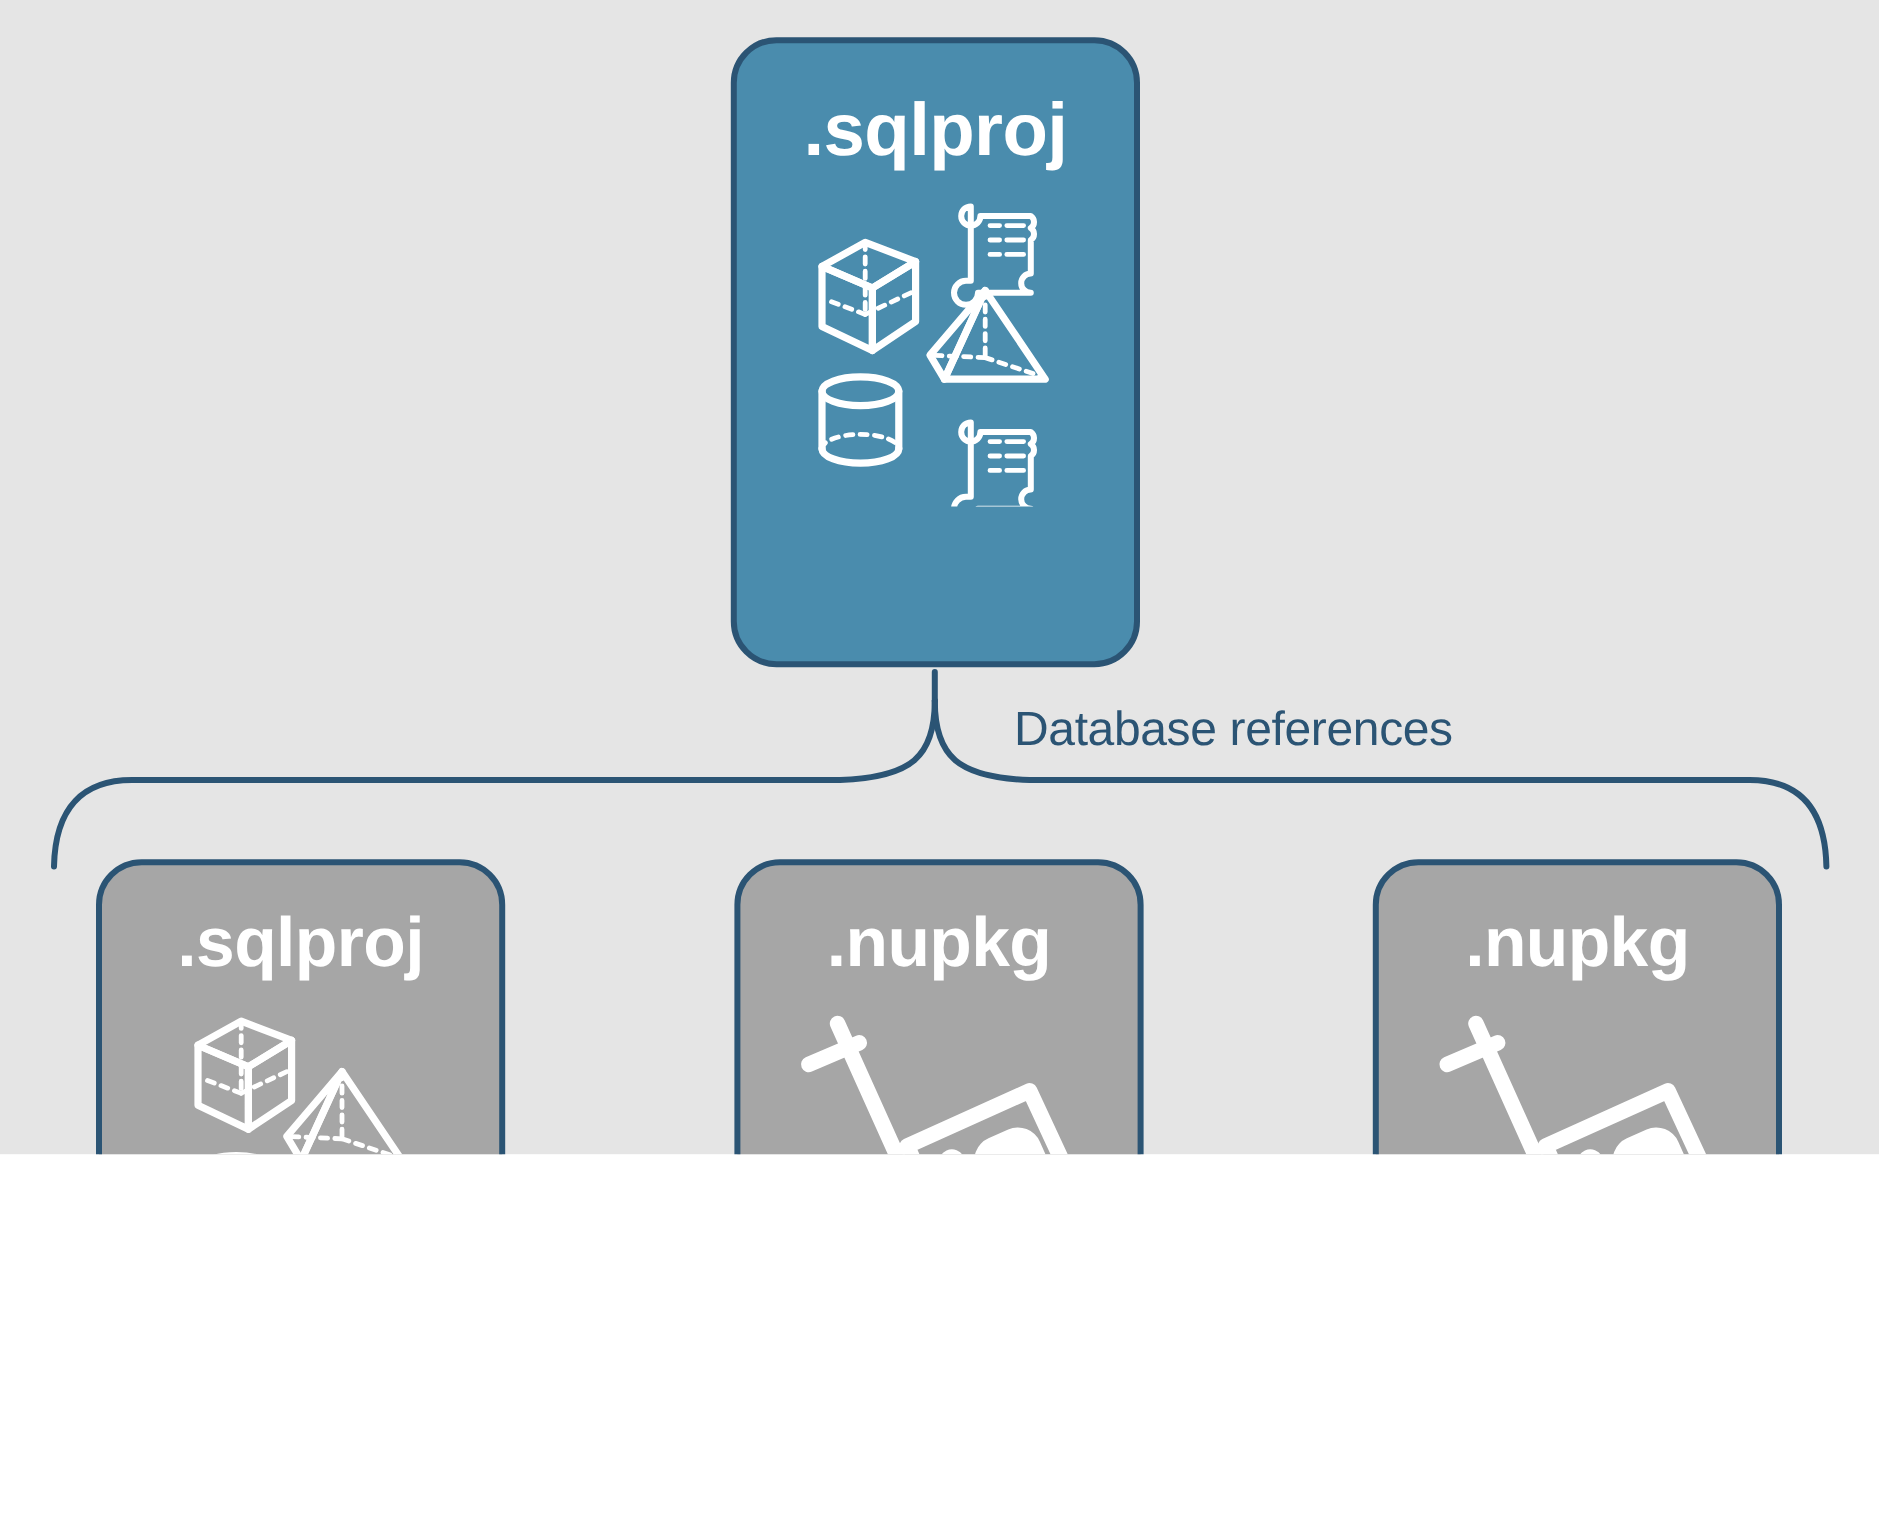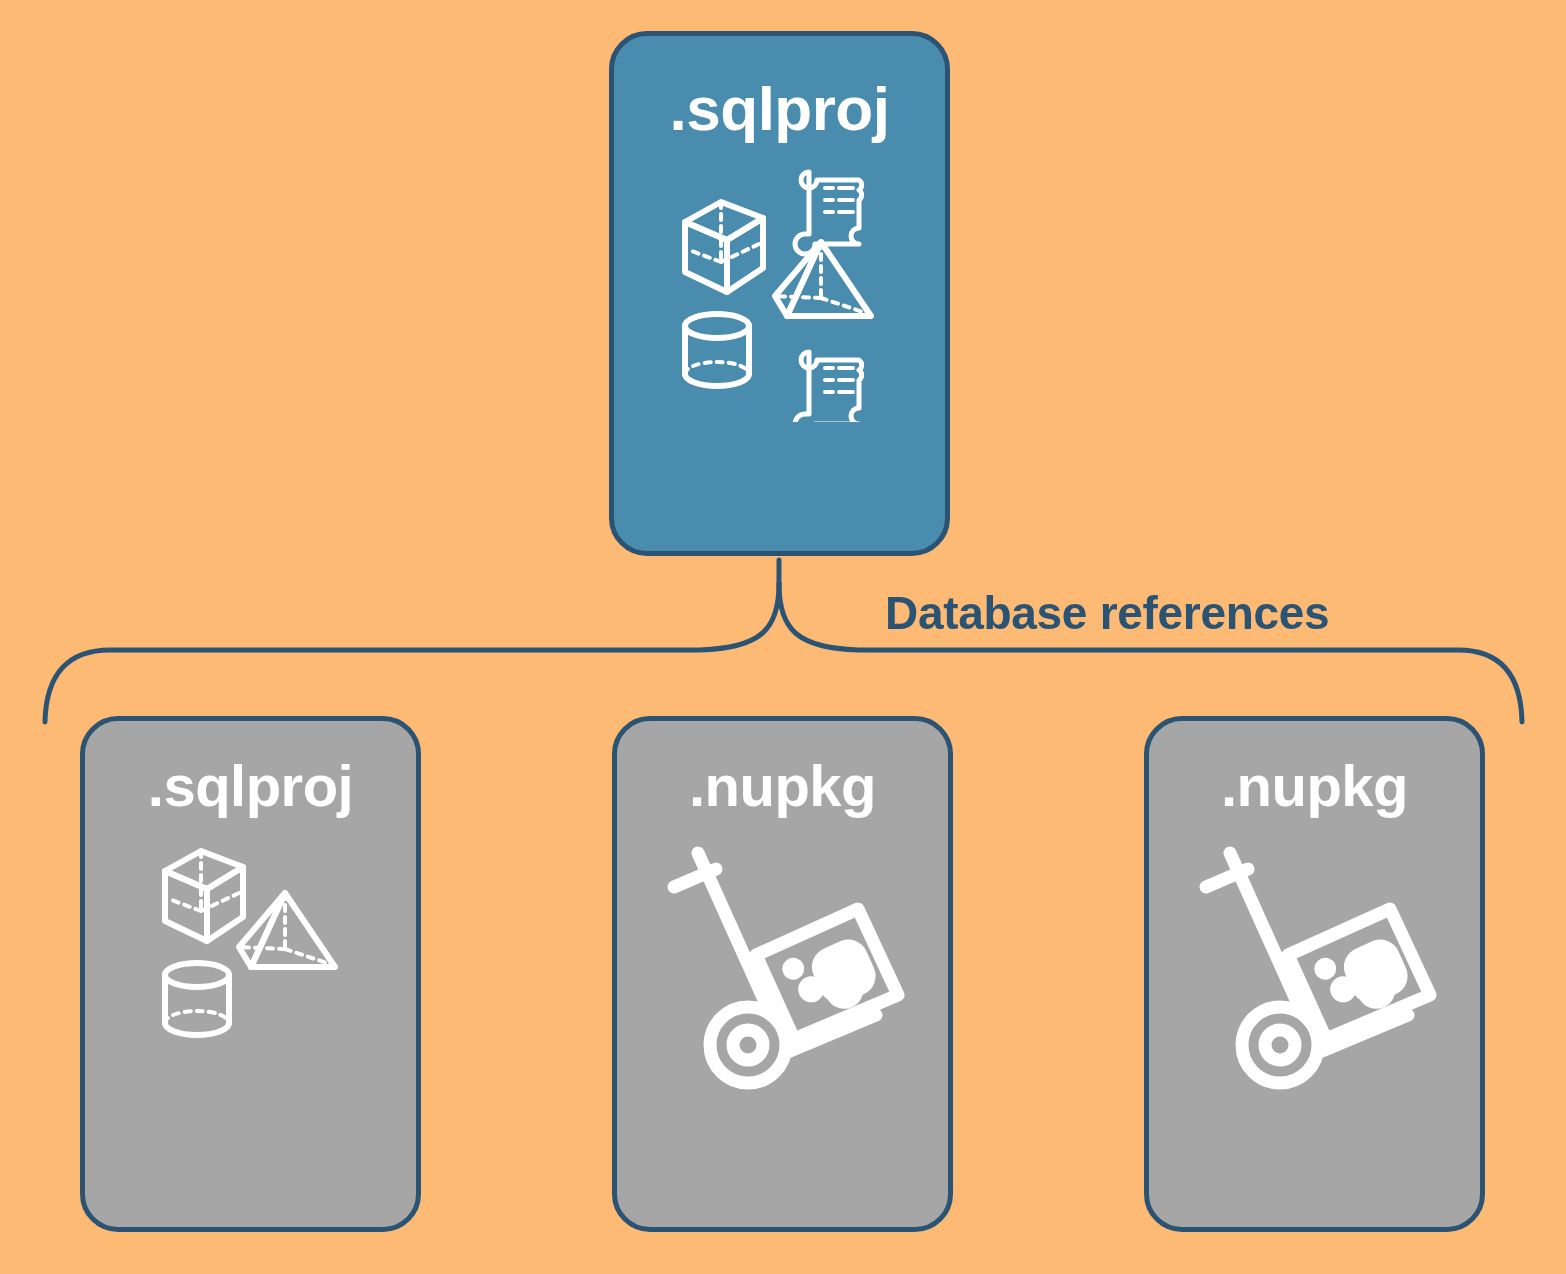--- a/index.html
+++ b/index.html
@@ -6,22 +6,22 @@
     margin: 0;
     padding: 0;
     background: #ffffff;
   }
   body {
     font-family: "Liberation Sans", sans-serif;
   }
   #canvas {
     position: relative;
     width: 1566px;
-    height: 1274px;
-    background: #fdba74;
+    height: 962px;
+    background: #e5e5e5;
     overflow: hidden;
   }
   .node {
     position: absolute;
     box-sizing: border-box;
     border-radius: 38px;
     border: 5px solid #2b5474;
     display: flex;
     flex-direction: column;
     align-items: center;
@@ -77,27 +77,26 @@
     left: 0;
     top: 0;
     width: 1566px;
     height: 1274px;
     pointer-events: none;
   }
   #brace-label {
     position: absolute;
     left: 845px;
     top: 586px;
-    font-size: 46px;
-    font-weight: bold;
+    font-size: 40px;
+    font-weight: normal;
     color: #2b5474;
     letter-spacing: -0.3px;
     white-space: nowrap;
     user-select: none;
-    margin-left: 40px;
   }
 </style>
 </head>
 <body>
 
 <div id="canvas">
 
   <svg id="brace-layer" viewBox="0 0 1566 1274" xmlns="http://www.w3.org/2000/svg">
 
     <path d="M 779 560 L 779 584" fill="none" stroke="#2b5474" stroke-width="5" stroke-linecap="round"></path>

